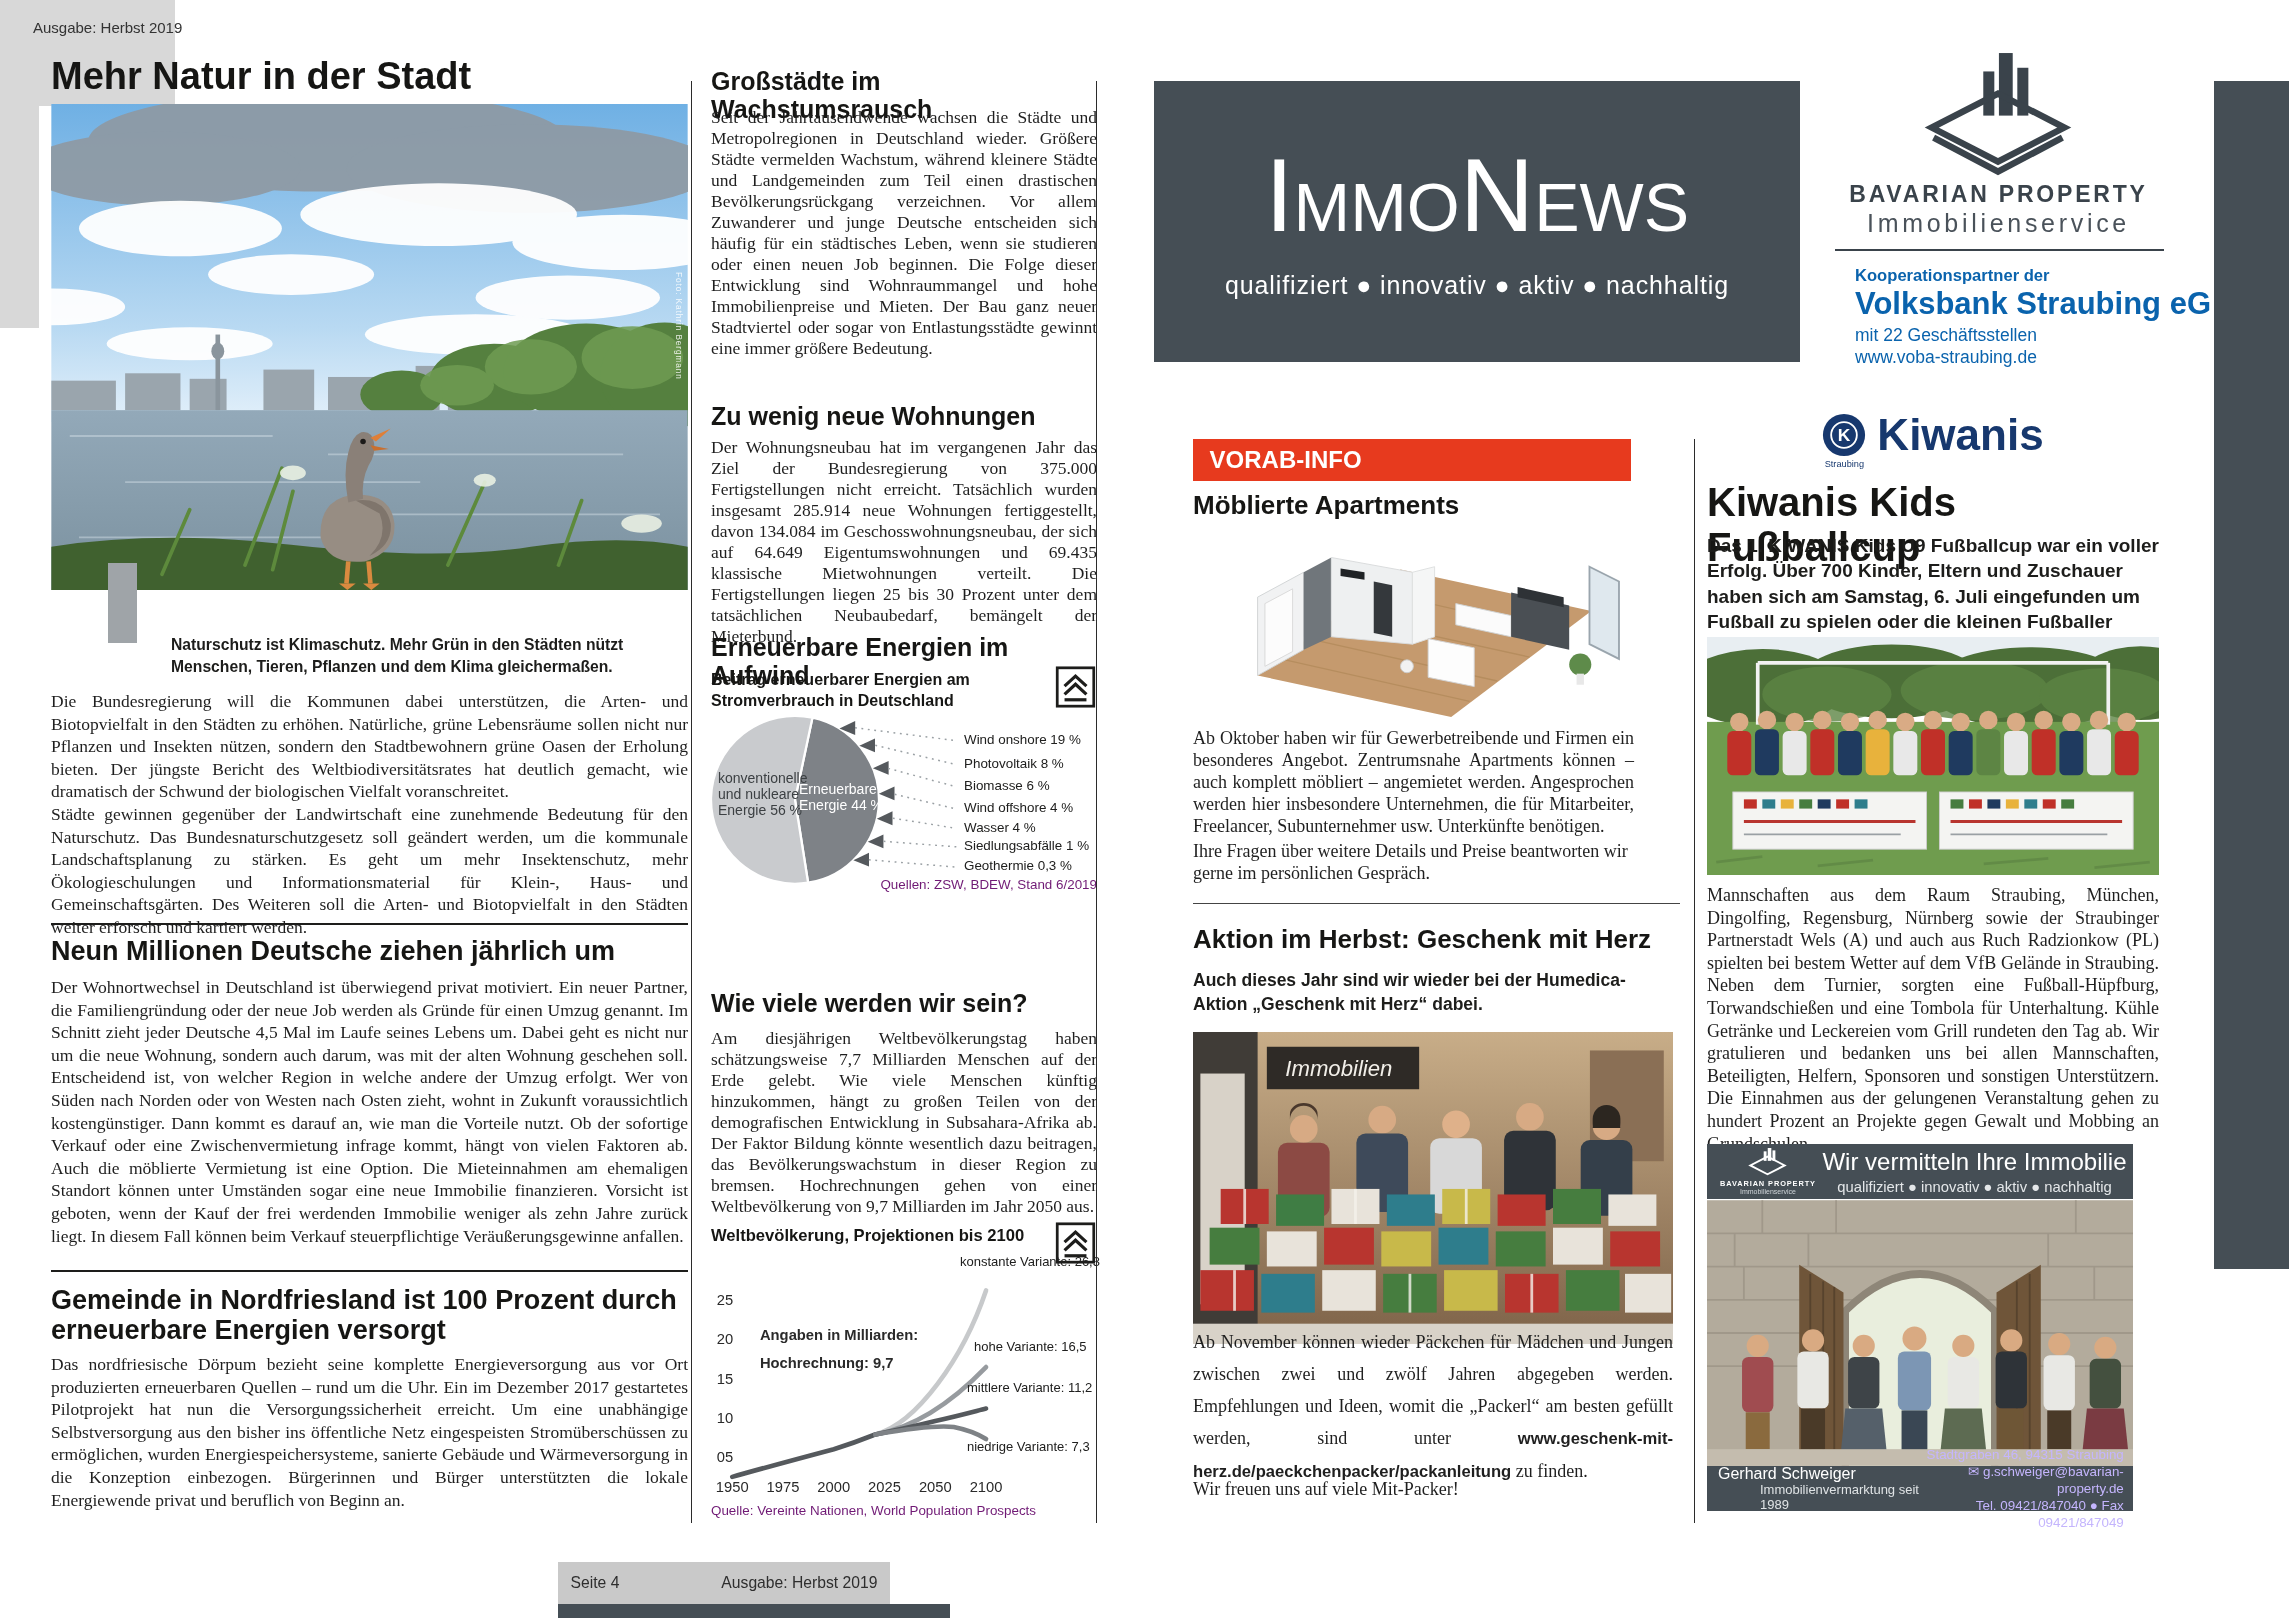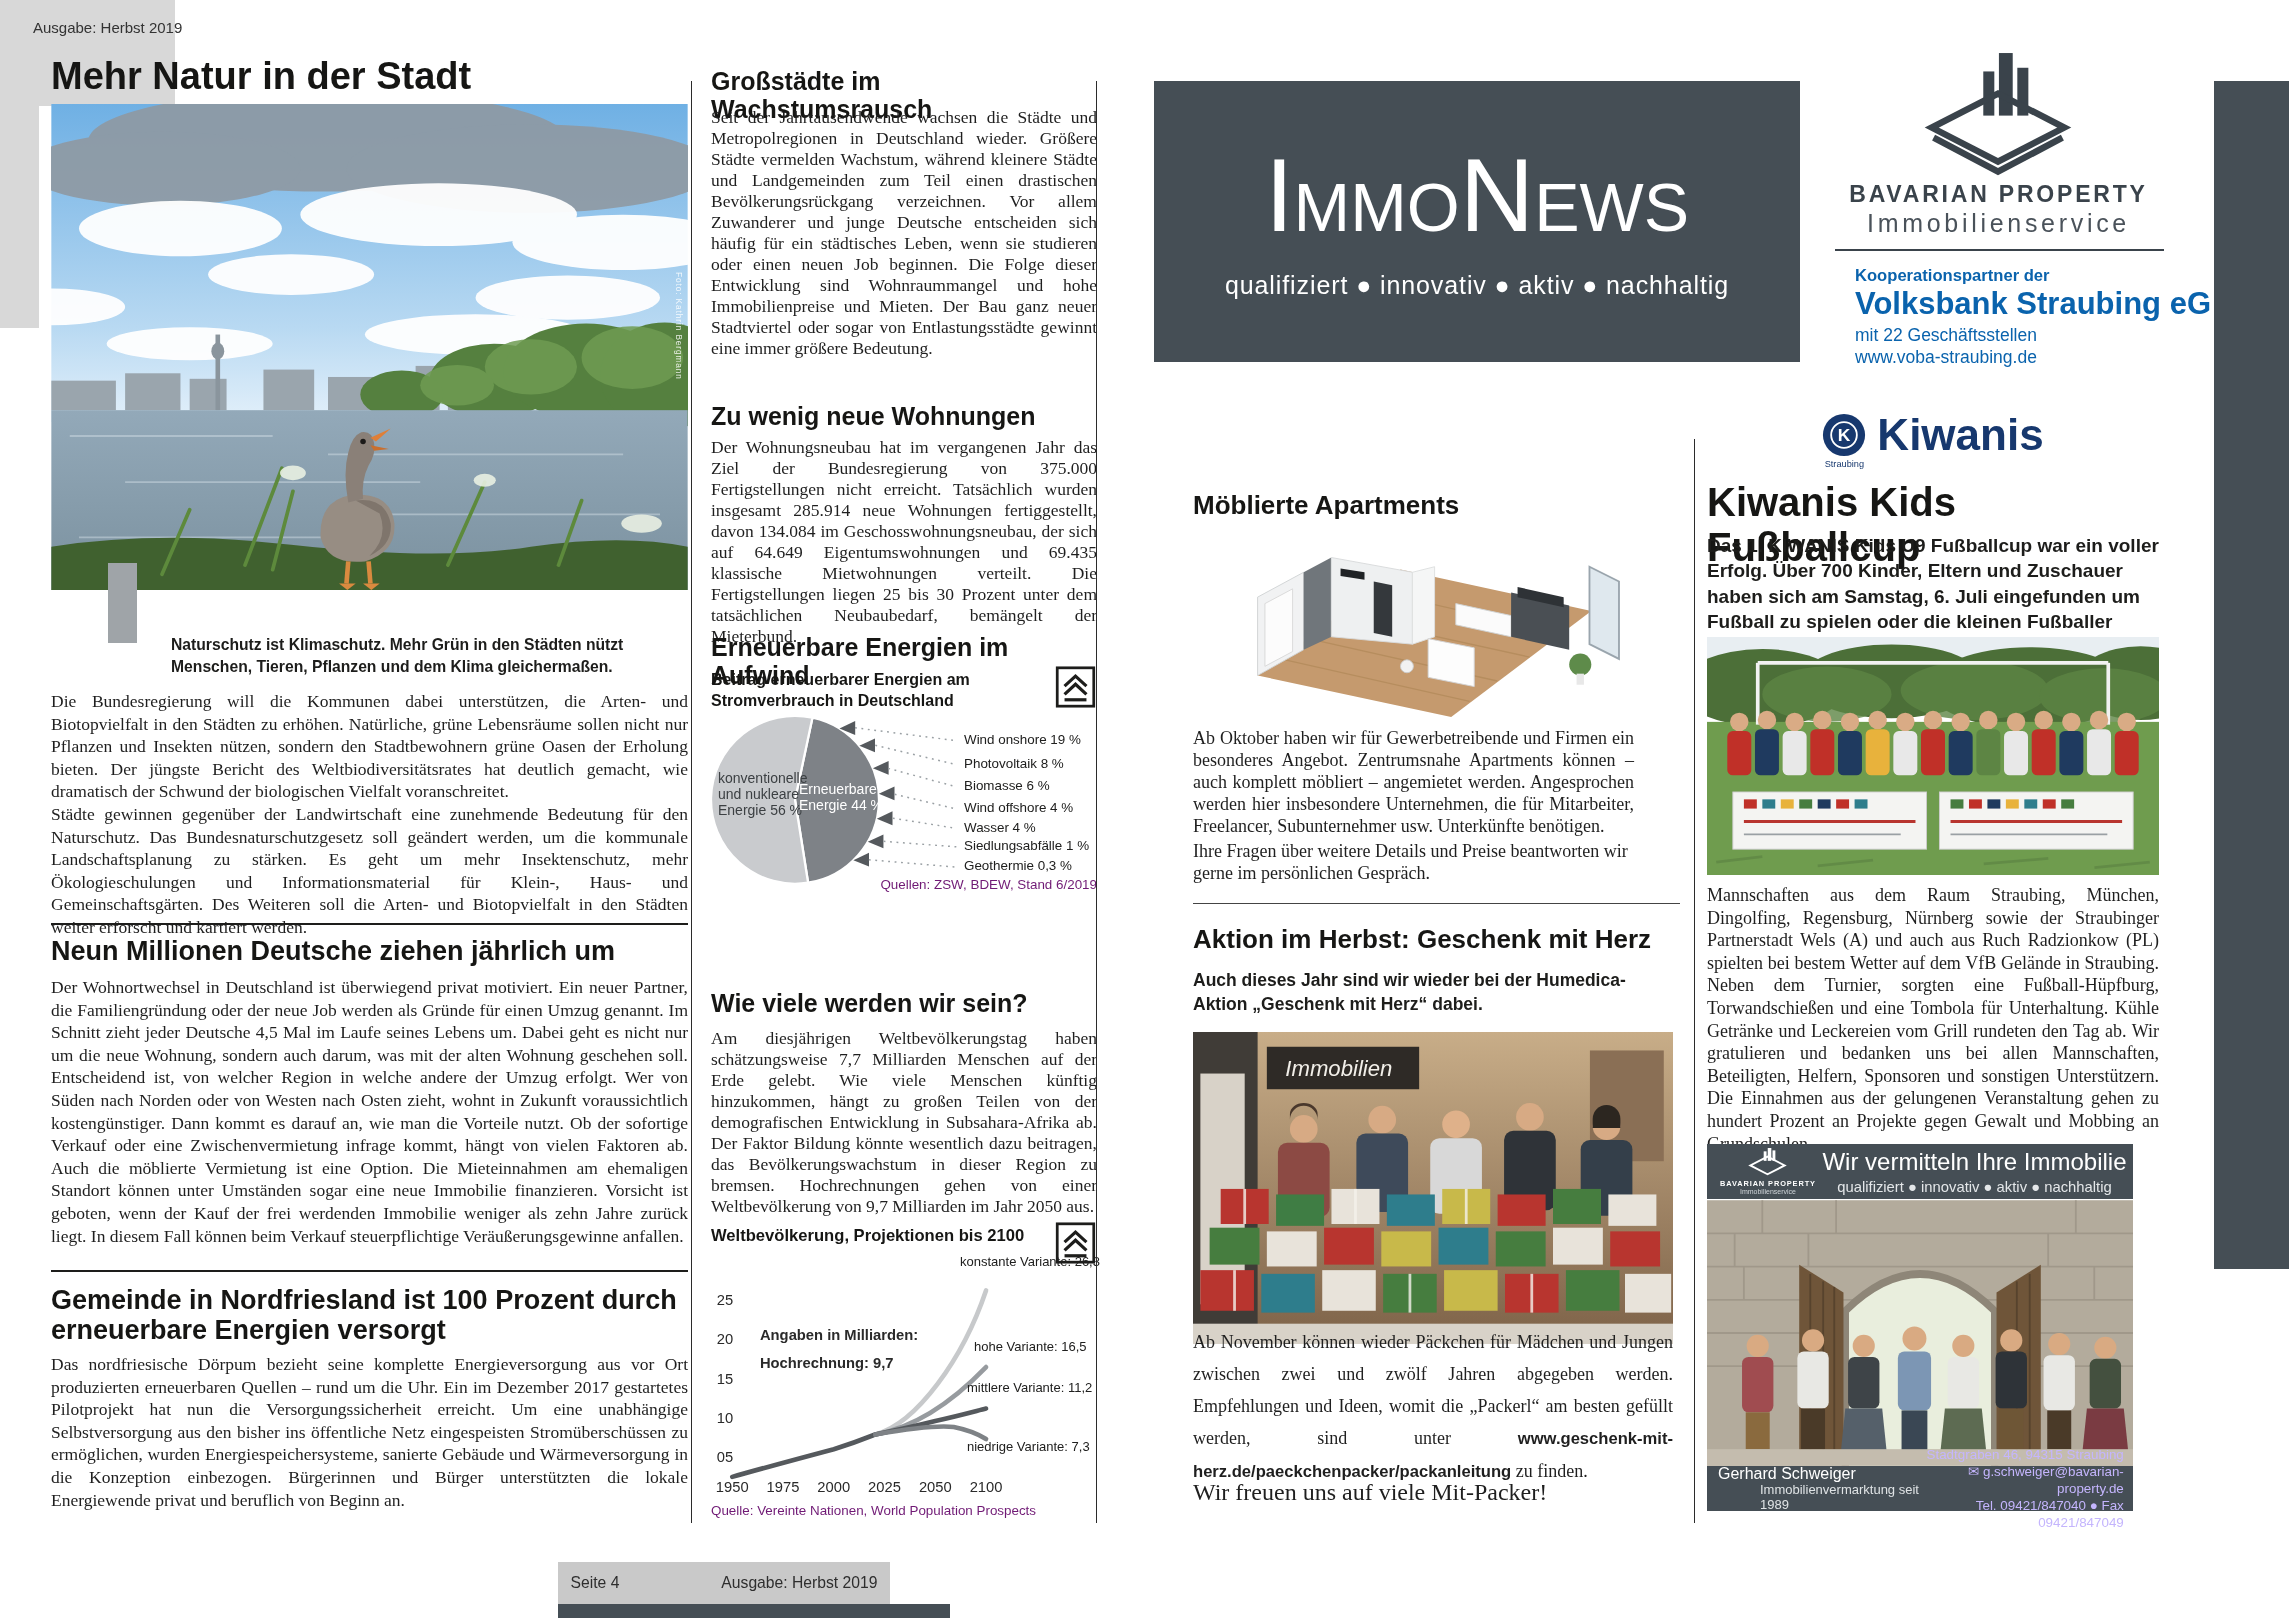--- a/index.html
+++ b/index.html
@@ -263,20 +263,23 @@
   <div class="abs" style="left:1823px;top:181px;width:351px;text-align:center;font-weight:700;font-size:23px;letter-spacing:2.8px;color:#3a434b;">BAVARIAN PROPERTY</div>
   <div class="abs" style="left:1823px;top:209px;width:351px;text-align:center;font-size:25px;letter-spacing:3.7px;color:#4a525a;">Immobilienservice</div>
   <div class="abs" style="left:1835px;top:249px;width:329px;height:1.8px;background:#3a434b;"></div>
   <div class="abs blue" style="left:1855px;top:266px;font-weight:700;font-size:16.6px;">Kooperationspartner der</div>
   <div class="abs blue" style="left:1855px;top:286px;font-weight:700;font-size:31px;">Volksbank Straubing eG</div>
   <div class="abs blue" style="left:1855px;top:325px;font-size:17.5px;">mit 22 Geschäftsstellen</div>
   <div class="abs blue" style="left:1855px;top:347px;font-size:17.5px;">www.voba-straubing.de</div>
 
   <div class="abs slate" style="left:2214px;top:81px;width:76px;height:1188px;"></div>
 
+  <div class="abs" style="left:1193px;top:439px;width:438px;height:42px;background:#e73a1e;">
+    <span class="white" style="display:block;padding:7.4px 0 0 16.6px;font-weight:700;font-size:24px;">VORAB-INFO</span>
+  </div>
   <div class="abs hd" style="left:1193px;top:491px;width:438px;font-size:26px;">Möblierte Apartments</div>
 
   <svg class="abs" style="left:1193px;top:528px;" width="438" height="189" viewBox="0 0 475 205">
     <rect x="0" y="0" width="475" height="205" fill="#ffffff"></rect>
     <polygon points="70,160 225,45 432,90 280,205" fill="#c59a6e"></polygon>
     <g stroke="#b08858" stroke-width="1.5" opacity="0.7">
       <line x1="95" y1="142" x2="300" y2="188"></line>
         <line x1="125" y1="120" x2="330" y2="166"></line>
         <line x1="160" y1="95" x2="365" y2="140"></line>
         <line x1="195" y1="68" x2="398" y2="114"></line>
@@ -381,21 +384,21 @@
           <line x1="235" y1="262" x2="235" y2="304"></line>
           <line x1="367" y1="262" x2="367" y2="304"></line>
       </g>
     </g>
     <rect x="0" y="316" width="520" height="22" fill="#d8d2c8"></rect>
   </svg>
 
   <div class="abs serif" style="left:1193px;top:1326px;width:480px;font-size:18px;line-height:32px;">
     <span>Ab November können wieder Päckchen für Mädchen und Jungen zwischen zwei und zwölf Jahren abgegeben werden. Empfehlungen und Ideen, womit die „Packerl“ am besten gefüllt werden, sind unter </span><span style="font-family:'Liberation Sans',sans-serif;font-weight:700;font-size:16.6px;">www.geschenk-mit-herz.de/paeckchenpacker/packanleitung</span><span> zu finden.</span>
   </div>
-  <div class="abs serif" style="left:1193px;top:1479px;width:480px;font-size:24px;text-align:left;">Wir freuen uns auf viele Mit-Packer!</div>
+  <div class="abs serif" style="left:1193px;top:1479px;width:480px;font-size:18px;text-align:left;">Wir freuen uns auf viele Mit-Packer!</div>
 
   <div class="abs vrule" style="left:1694px;top:439px;height:1084px;"></div>
 
   <div class="abs" style="left:1707px;top:413px;width:452px;display:flex;align-items:flex-start;justify-content:center;gap:11px;">
     <div style="display:flex;flex-direction:column;align-items:center;">
       <svg width="44" height="44" viewBox="0 0 48 48">
         <circle cx="24" cy="24" r="23" fill="#17386e"></circle>
         <circle cx="24" cy="24" r="14" fill="none" stroke="#ffffff" stroke-width="2"></circle>
         <text x="24" y="31" text-anchor="middle" font-size="19" font-weight="bold" fill="#ffffff">K</text>
       </svg>

